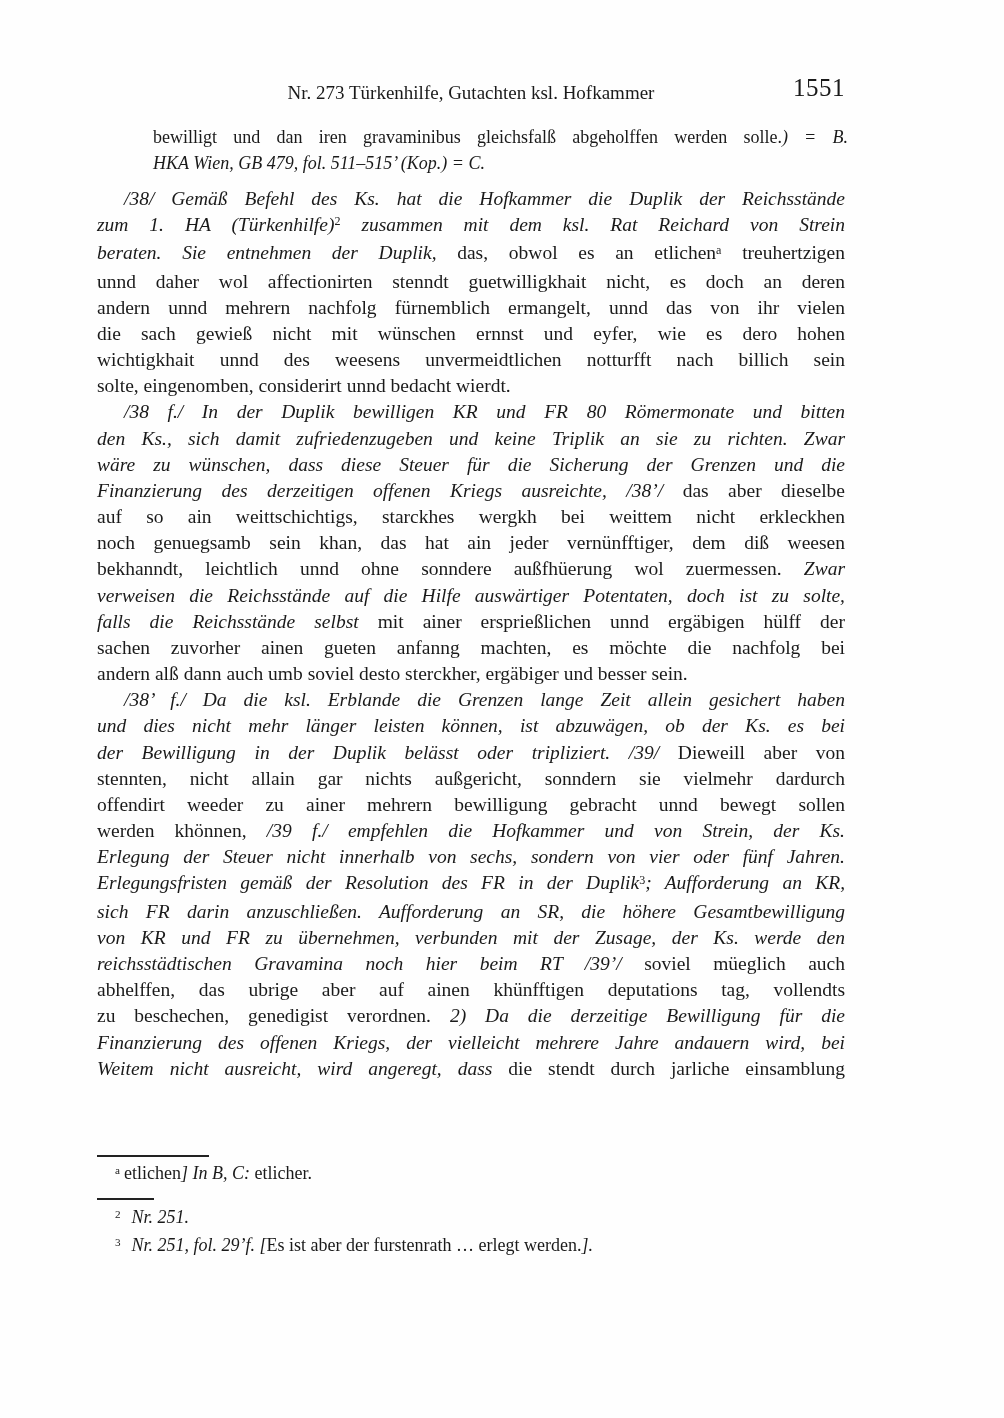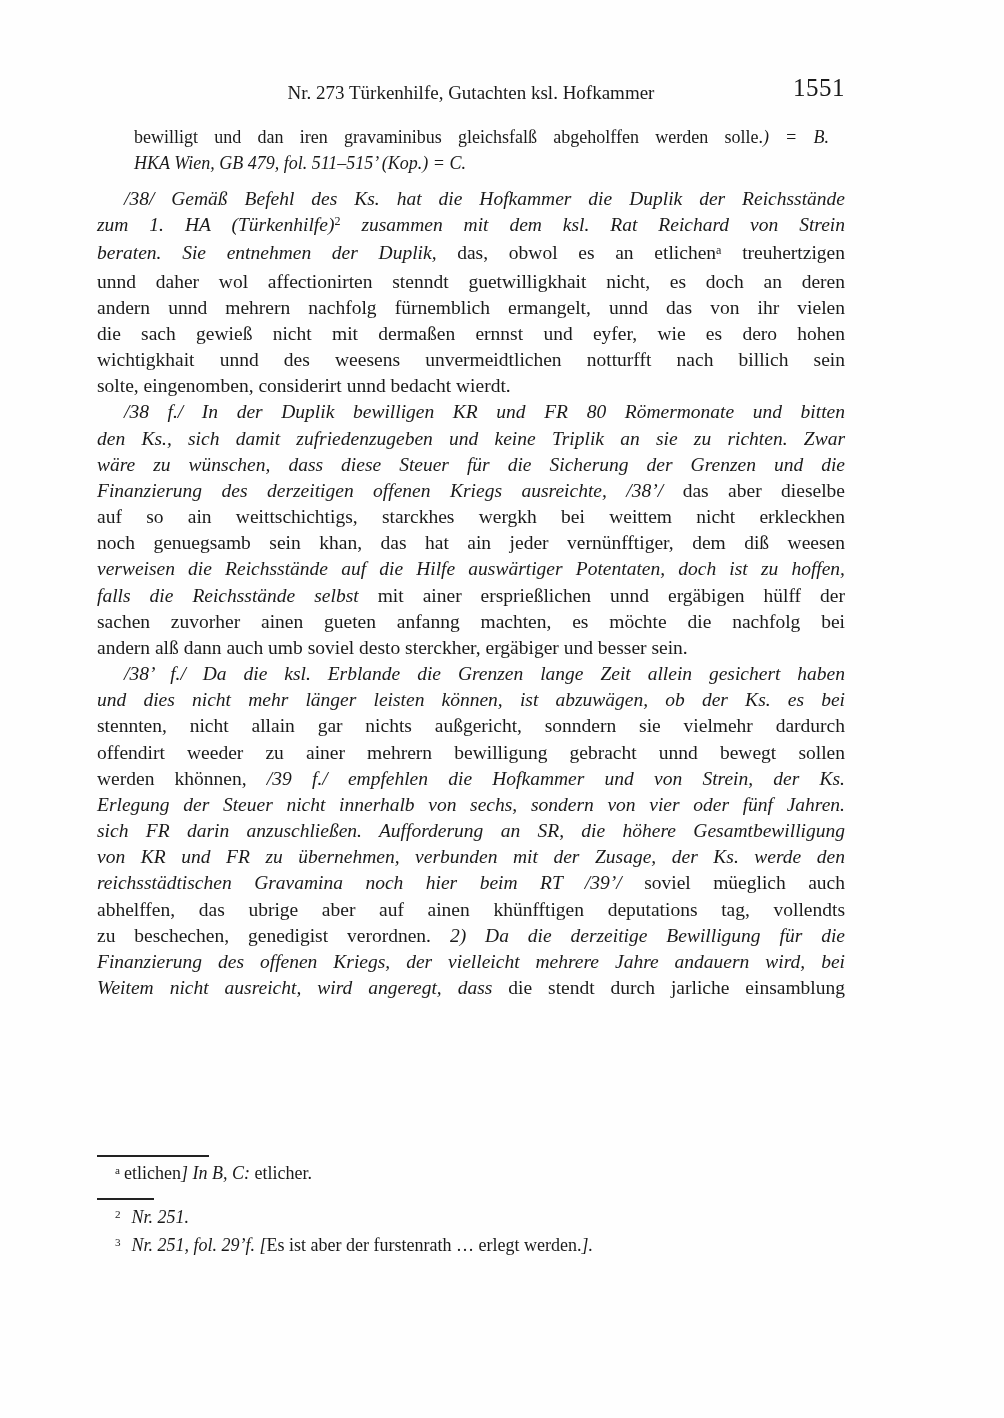--- a/index.html
+++ b/index.html
@@ -26,21 +26,21 @@
   }
   .pagenum {
     position: absolute;
     right: 0; top: -5px;
     font-size: 25px;
     letter-spacing: 0.5px;
   }
   
   .source-note {
     position: absolute;
-    left: 134px; top: 124px; width: 695px;
+    left: 153px; top: 124px; width: 695px;
     font-size: 18px;
     line-height: 26px;
   }
   
   .bodytext {
     position: absolute;
     left: 97px; top: 186px; width: 748px;
     font-size: 19.5px;
     line-height: 26.17px;
   }
@@ -103,43 +103,46 @@
       <div class="line noj"><span class="it ">HKA Wien, GB 479, fol. 511–515’ (Kop.) = C.</span></div>
     </div>
 
   <div class="bodytext">
     <div class="para">
         <div class="line ind"><span class="it ">/38/ Gemäß Befehl des Ks. hat die Hofkammer die Duplik der Reichsstände</span></div>
         <div class="line"><span class="it ">zum 1. HA (Türkenhilfe)</span><span class="sup">2</span><span class="it "> zusammen mit dem ksl. Rat Reichard von Strein</span></div>
         <div class="line"><span class="it ">beraten. Sie entnehmen der Duplik, </span><span class="">das, obwol es an etlichen</span><span class="sup">a</span><span class=""> treuhertzigen</span></div>
         <div class="line"><span class="">unnd daher wol affectionirten stenndt guetwilligkhait nicht, es doch an deren</span></div>
         <div class="line"><span class="">andern unnd mehrern nachfolg fürnemblich ermangelt, unnd das von ihr vielen</span></div>
-        <div class="line"><span class="">die sach gewieß nicht mit dermaßen ernnst und eyfer, wie es dero hohen</span></div>
+        <div class="line"><span class="">die sach gewieß nicht mit wünschen ernnst und eyfer, wie es dero hohen</span></div>
         <div class="line"><span class="">wichtigkhait unnd des weesens unvermeidtlichen notturfft nach billich sein</span></div>
         <div class="line noj"><span class="">solte, eingenomben, considerirt unnd bedacht wierdt.</span></div>
       </div>
     <div class="para">
         <div class="line ind"><span class="it ">/38 f./ In der Duplik bewilligen KR und FR 80 Römermonate und bitten</span></div>
         <div class="line"><span class="it ">den Ks., sich damit zufriedenzugeben und keine Triplik an sie zu richten. Zwar</span></div>
         <div class="line"><span class="it ">wäre zu wünschen, dass diese Steuer für die Sicherung der Grenzen und die</span></div>
         <div class="line"><span class="it ">Finanzierung des derzeitigen offenen Kriegs ausreichte, /38’/ </span><span class="">das aber dieselbe</span></div>
         <div class="line"><span class="">auf so ain weittschichtigs, starckhes wergkh bei weittem nicht erkleckhen</span></div>
         <div class="line"><span class="">noch genuegsamb sein khan, das hat ain jeder vernünfftiger, dem diß weesen</span></div>
-        <div class="line"><span class="it ">verweisen die Reichsstände auf die Hilfe auswärtiger Potentaten, doch ist zu hoffen,</span></div>
+        <div class="line"><span class="">bekhanndt, leichtlich unnd ohne sonndere außfhüerung wol zuermessen. </span><span class="it ">Zwar</span></div>
+        <div class="line"><span class="it ">verweisen die Reichsstände auf die Hilfe auswärtiger Potentaten, doch ist zu solte,</span></div>
         <div class="line"><span class="it ">falls die Reichsstände selbst </span><span class="">mit ainer ersprießlichen unnd ergäbigen hülff der</span></div>
         <div class="line"><span class="">sachen zuvorher ainen gueten anfanng machten, es möchte die nachfolg bei</span></div>
         <div class="line noj"><span class="">andern alß dann auch umb soviel desto sterckher, ergäbiger und besser sein.</span></div>
       </div>
     <div class="para">
         <div class="line ind"><span class="it ">/38’ f./ Da die ksl. Erblande die Grenzen lange Zeit allein gesichert haben</span></div>
         <div class="line"><span class="it ">und dies nicht mehr länger leisten können, ist abzuwägen, ob der Ks. es bei</span></div>
+        <div class="line"><span class="it ">der Bewilligung in der Duplik belässt oder tripliziert. /39/ </span><span class="">Dieweill aber von</span></div>
         <div class="line"><span class="">stennten, nicht allain gar nichts außgericht, sonndern sie vielmehr dardurch</span></div>
         <div class="line"><span class="">offendirt weeder zu ainer mehrern bewilligung gebracht unnd bewegt sollen</span></div>
         <div class="line"><span class="">werden khönnen, </span><span class="it ">/39 f./ empfehlen die Hofkammer und von Strein, der Ks.</span></div>
         <div class="line"><span class="it ">Erlegung der Steuer nicht innerhalb von sechs, sondern von vier oder fünf Jahren.</span></div>
+        <div class="line"><span class="it ">Erlegungsfristen gemäß der Resolution des FR in der Duplik</span><span class="sup">3</span><span class="it ">; Aufforderung an KR,</span></div>
         <div class="line"><span class="it ">sich FR darin anzuschließen. Aufforderung an SR, die höhere Gesamtbewilligung</span></div>
         <div class="line"><span class="it ">von KR und FR zu übernehmen, verbunden mit der Zusage, der Ks. werde den</span></div>
         <div class="line"><span class="it ">reichsstädtischen Gravamina noch hier beim RT /39’/ </span><span class="">soviel müeglich auch</span></div>
         <div class="line"><span class="">abhelffen, das ubrige aber auf ainen khünfftigen deputations tag, vollendts</span></div>
         <div class="line"><span class="">zu beschechen, genedigist verordnen. </span><span class="it ">2) Da die derzeitige Bewilligung für die</span></div>
         <div class="line"><span class="it ">Finanzierung des offenen Kriegs, der vielleicht mehrere Jahre andauern wird, bei</span></div>
         <div class="line"><span class="it ">Weitem nicht ausreicht, wird angeregt, dass </span><span class="">die stendt durch jarliche einsamblung</span></div>
       </div>
   </div>
 

